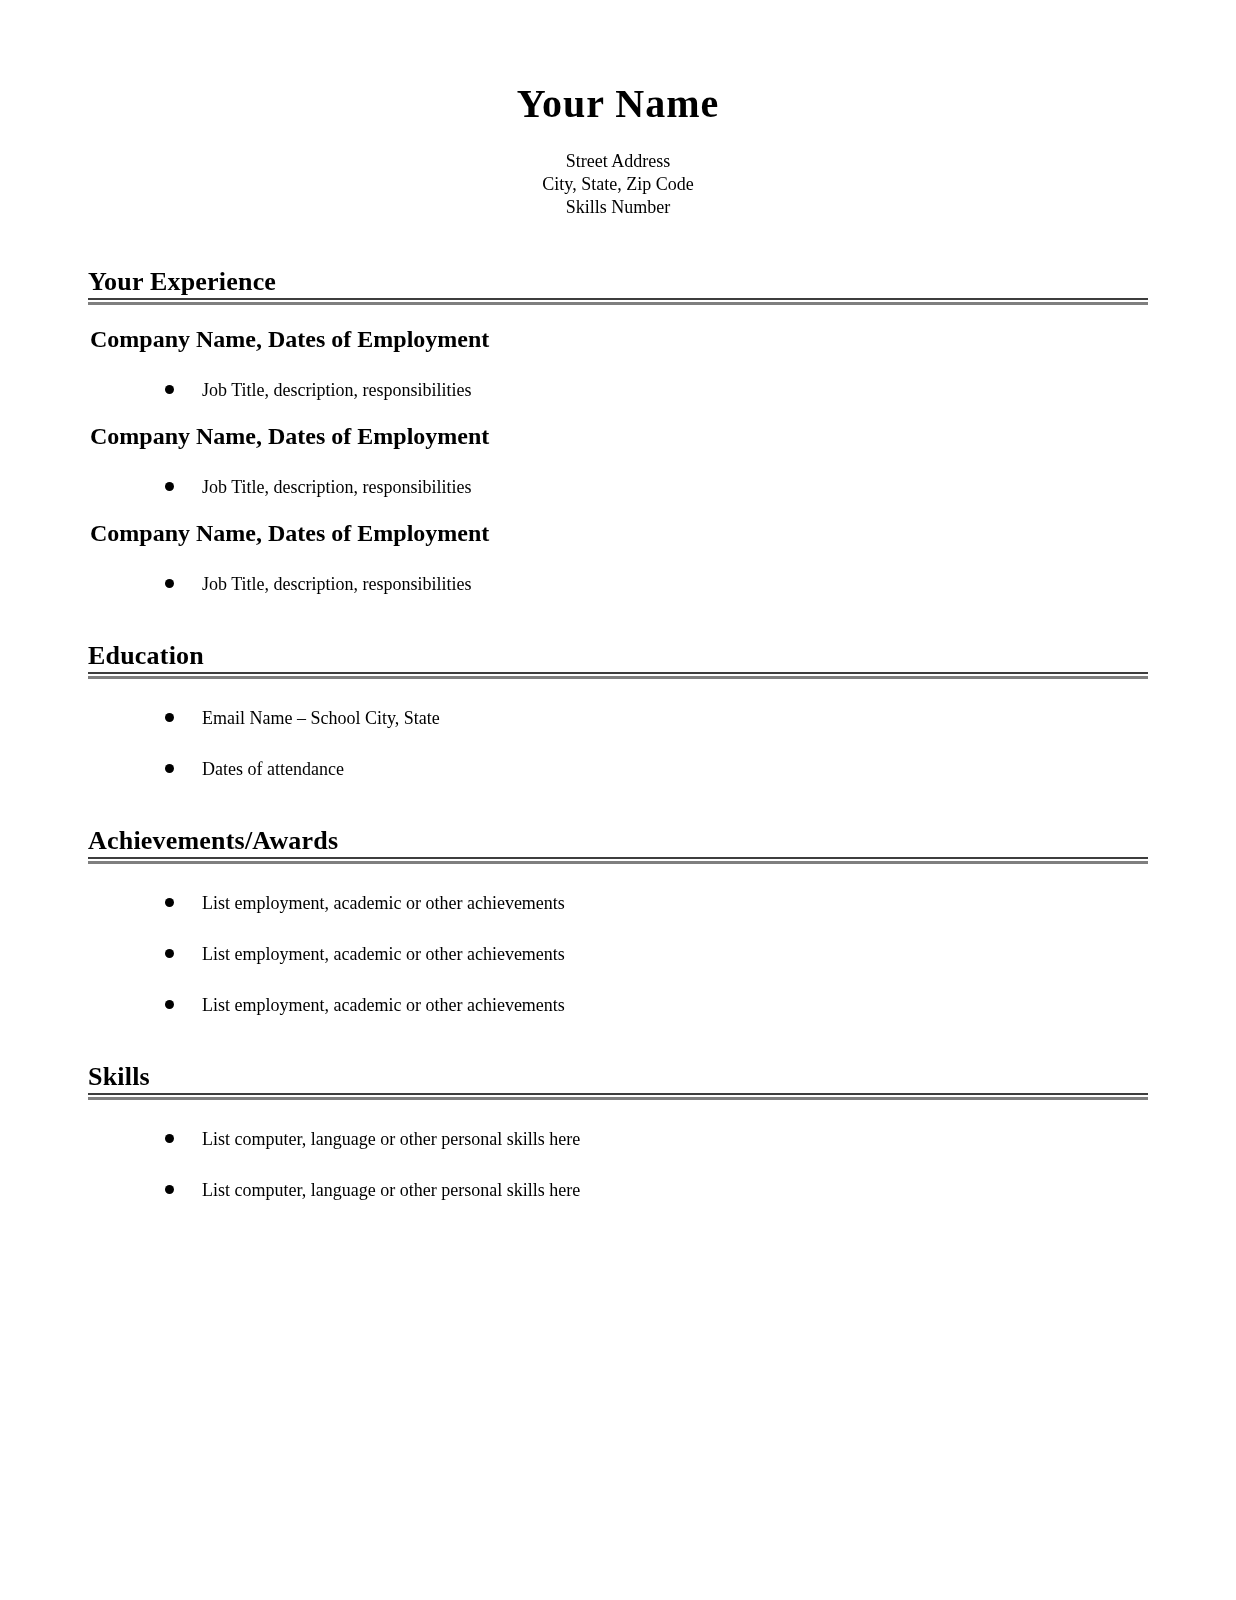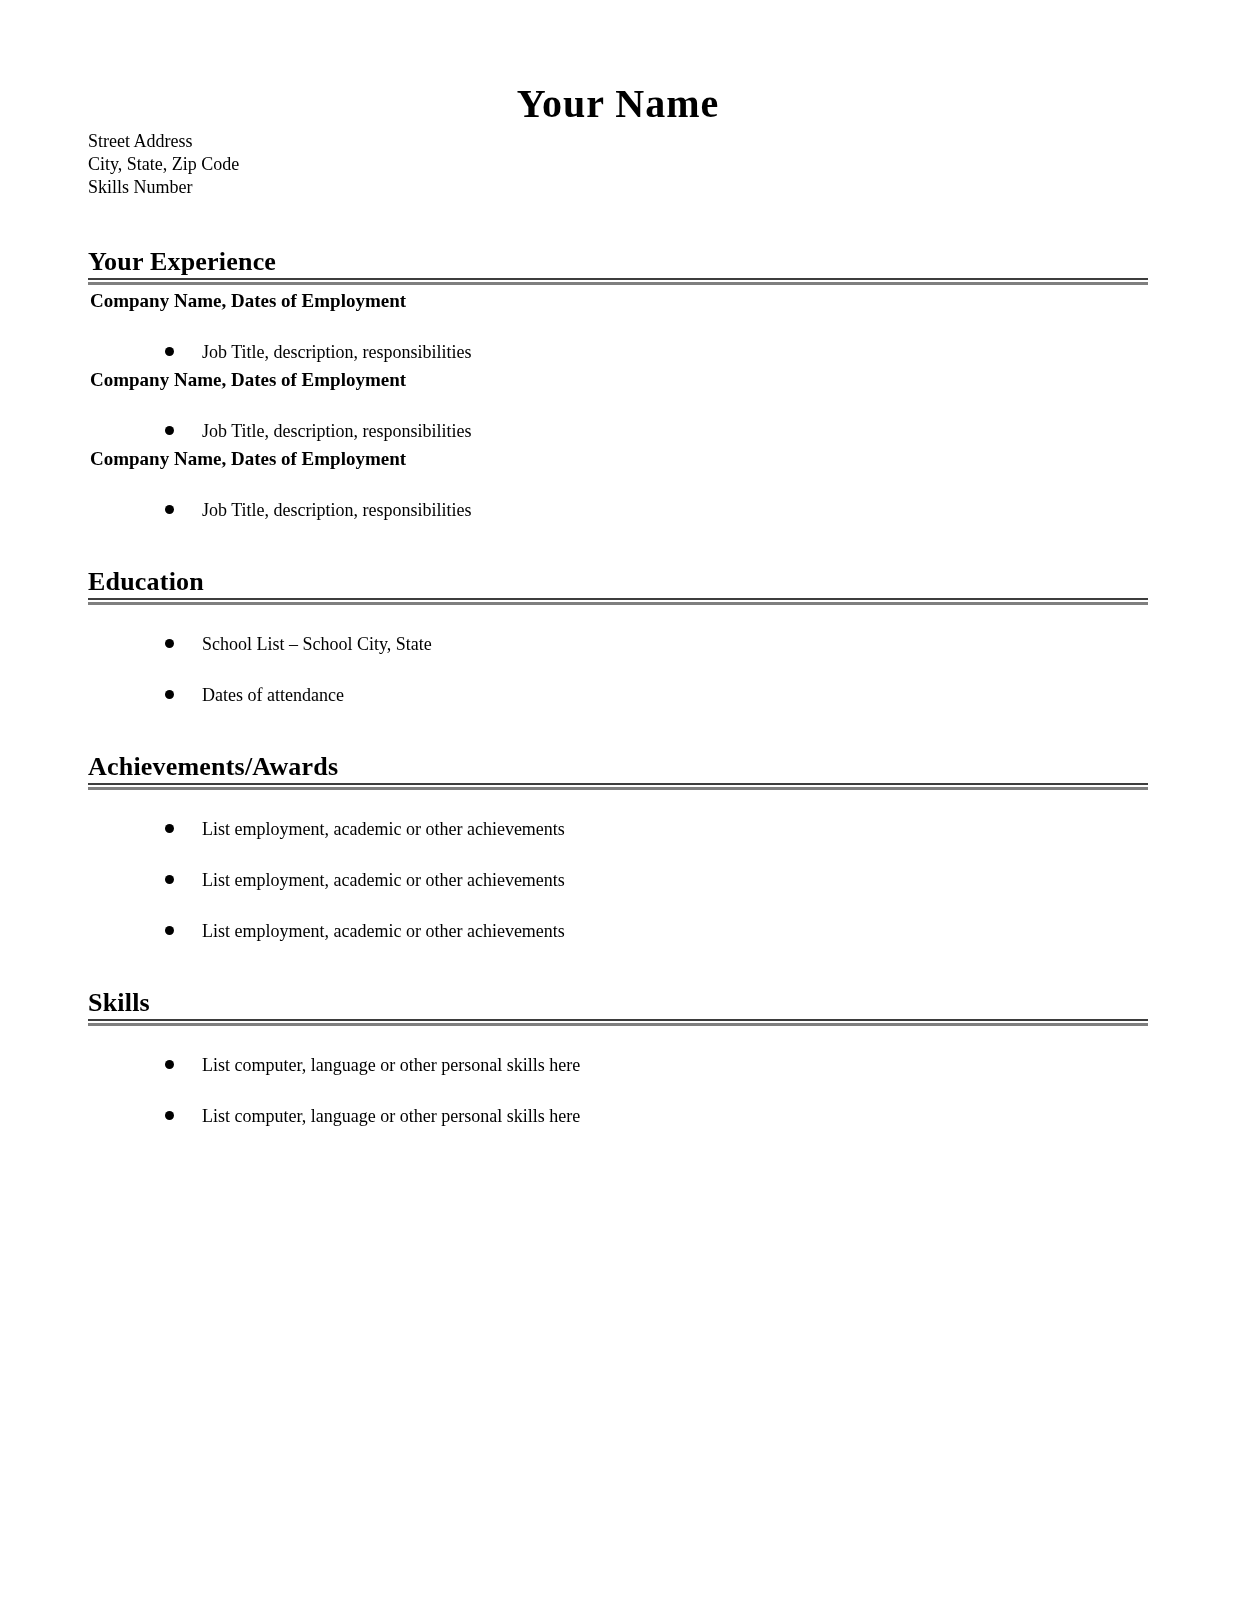--- a/index.html
+++ b/index.html
@@ -25,22 +25,22 @@
   .doc-title {
     margin: 0;
     padding-top: 81px;
     font-size: 40px;
     line-height: 46px;
     font-weight: bold;
     text-align: center;
     letter-spacing: 1px;
   }
   .contact-block {
-    margin-top: 3px;
-    text-align: left;
+    margin-top: 23px;
+    text-align: center;
   }
   .contact-line {
     font-size: 18px;
     line-height: 23px;
   }
   .section-heading {
     margin: 45px 0 0 0;
     font-size: 26px;
     line-height: 30px;
     font-weight: bold;
@@ -51,22 +51,22 @@
   }
   .heading-rule {
     margin-top: 1px;
     height: 7px;
     border-top: 2px solid #3d3d3d;
     border-bottom: 3px solid #7f7f7f;
     box-sizing: border-box;
     background: #ffffff;
   }
   .company-line {
-    margin: 4px 0 0 2px;
-    font-size: 19px;
+    margin: 22px 0 0 2px;
+    font-size: 24px;
     line-height: 24px;
     font-weight: bold;
   }
   .bullet-row {
     position: relative;
     margin-top: 27px;
     padding-left: 114px;
     font-size: 18px;
     line-height: 24px;
   }
@@ -111,21 +111,21 @@
   <div class="bullet-row">
     <span class="bullet-dot"></span>
     <span>Job Title, description, responsibilities</span>
   </div>
 
   <h2 class="section-heading">Education</h2>
   <div class="heading-rule"></div>
 
   <div class="bullet-row">
     <span class="bullet-dot"></span>
-    <span>School List – School City, State</span>
+    <span>Email Name – School City, State</span>
   </div>
   <div class="bullet-row">
     <span class="bullet-dot"></span>
     <span>Dates of attendance</span>
   </div>
 
   <h2 class="section-heading">Achievements/Awards</h2>
   <div class="heading-rule"></div>
 
   <div class="bullet-row">

